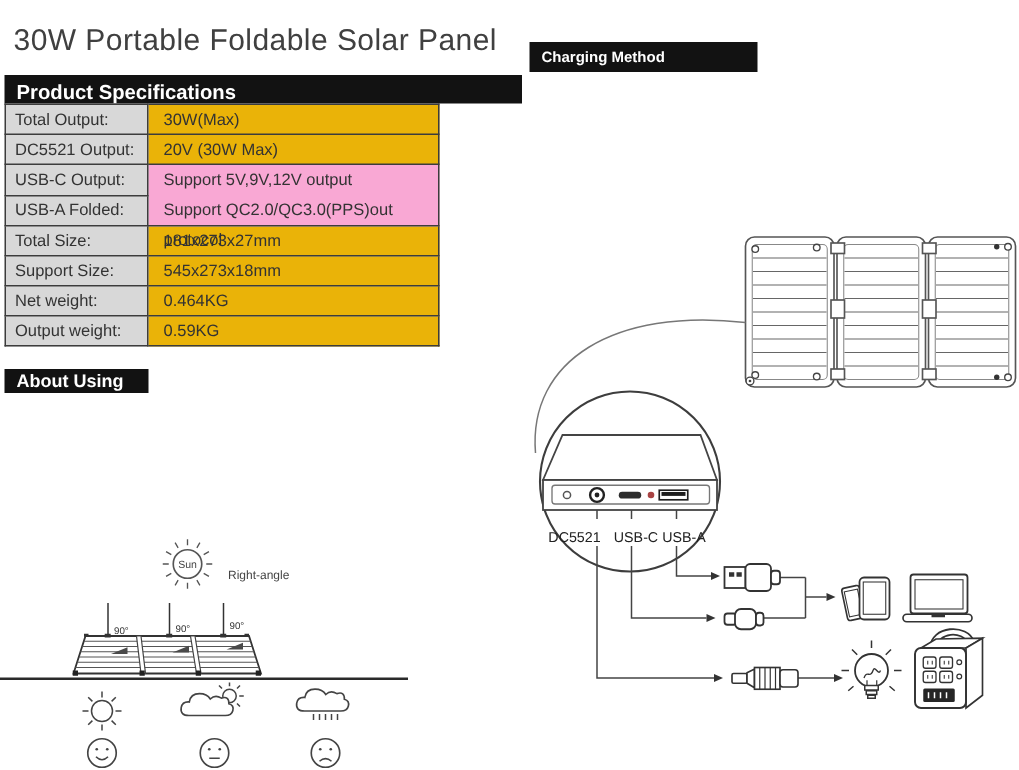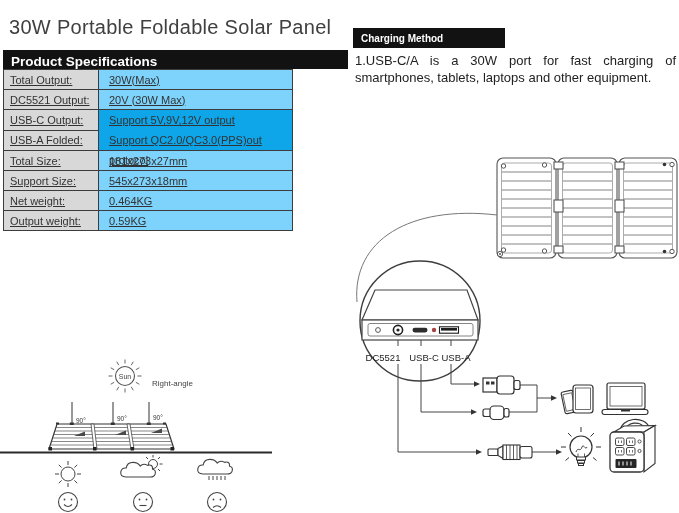--- a/index.html
+++ b/index.html
@@ -6,24 +6,24 @@
   .page{position:relative;width:679px;height:513px;background:#fff;overflow:hidden;
         font-family:"Liberation Sans",sans-serif;color:#222;}
   .title{position:absolute;left:9px;top:16px;font-size:20px;letter-spacing:.3px;color:#404040;}
   .bar{position:absolute;background:#121212;color:#fff;font-weight:bold;
        display:flex;align-items:center;padding-left:8px;box-sizing:border-box;}
   #spec-bar{left:3px;top:50px;width:345px;height:19px;font-size:13.5px;align-items:flex-end;}
   #about-bar{left:3px;top:246px;width:96px;height:16px;font-size:12px;}
   #charging-bar{left:353px;top:28px;width:152px;height:20px;font-size:10px;}
   #spec-table{position:absolute;left:3px;top:69px;width:290px;border-collapse:collapse;
               font-size:11px;color:#333;border:1.6px solid #222;table-layout:fixed;}
-  #spec-table td{border:1px solid #3c3c3c;height:19px;padding:0;text-decoration:underline;}
+  #spec-table td{border:1px solid #3c3c3c;height:19px;padding:0;}
   #spec-table td.lbl{background:#d8d8d8;width:88px;padding-left:6px;}
-  #spec-table td.val{padding-left:10px;background:#7dd3fc;}
-  #spec-table td.val-merged{padding:0;background:#0ea5e9;}
+  #spec-table td.val{padding-left:10px;background:#eab308;}
+  #spec-table td.val-merged{padding:0;background:#f9a8d4;}
   #spec-table td.val-merged div{height:20px;line-height:20px;padding-left:10px;}
   #about-text{position:absolute;left:4px;top:266px;width:293px;font-size:11.5px;line-height:14.5px;color:#2a2a2a;}
   #about-text p{margin:0 0 7.5px 0;text-align:justify;}
   #charging-text{position:absolute;left:355px;top:52px;width:321px;font-size:13px;line-height:17px;color:#222;}
   #charging-text p{margin:0 0 10px 0;text-align:justify;}
   svg{position:absolute;}
   #left-diagram{left:0;top:358px;}
   #right-diagram{left:340px;top:140px;}
   svg text{font-family:"Liberation Sans",sans-serif;}
 </style>
@@ -70,26 +70,28 @@
       <td class="lbl">Net weight:</td>
       <td class="val">0.464KG</td>
     </tr>
     <tr>
       <td class="lbl">Output weight:</td>
       <td class="val">0.59KG</td>
     </tr>
   </tbody>
     </table>
 
+  <div class="bar" id="about-bar">
+    <span>About Using</span>
+  </div>
 
   <div class="bar" id="charging-bar">
     <span>Charging Method</span>
   </div>
   <div id="charging-text">
-    <p>1.USB-C/A is a 30W port for fast charging of smartphones, tablets, laptops and other equipment.</p>
   </div>
 
   <svg id="left-diagram" width="300" height="155" viewBox="0 0 300 155">
     <defs>
       <path id="cloud" d="M-14 6Q-20 6 -19.2 0.8Q-18.4 -3.4 -13.8 -3Q-13 -8.6 -7 -8.6Q-2 -8.6 0.2 -5Q3.4 -8.2 7.6 -5.6Q12.8 -7.2 12.6 -1.8Q16.2 -0.8 15.2 2.8Q14.4 6 10.2 6Z"></path>
     </defs>
 
     <g>
       <circle cx="125" cy="18" r="9.5" fill="#fff" stroke="#555" stroke-width="1.1"></circle>
       <path d="M137.5 18H141.5M135.8 24.25L139.3 26.25M131.25 28.8L133.25 32.3M125 30.5V34.5M118.75 28.8L116.75 32.3M114.2 24.25L110.7 26.25M112.5 18H108.5M114.2 11.75L110.7 9.75M118.75 7.2L116.75 3.7M125 5.5V1.5M131.25 7.2L133.25 3.7M135.8 11.75L139.3 9.75" stroke="#555" stroke-width=".9" fill="none"></path>

